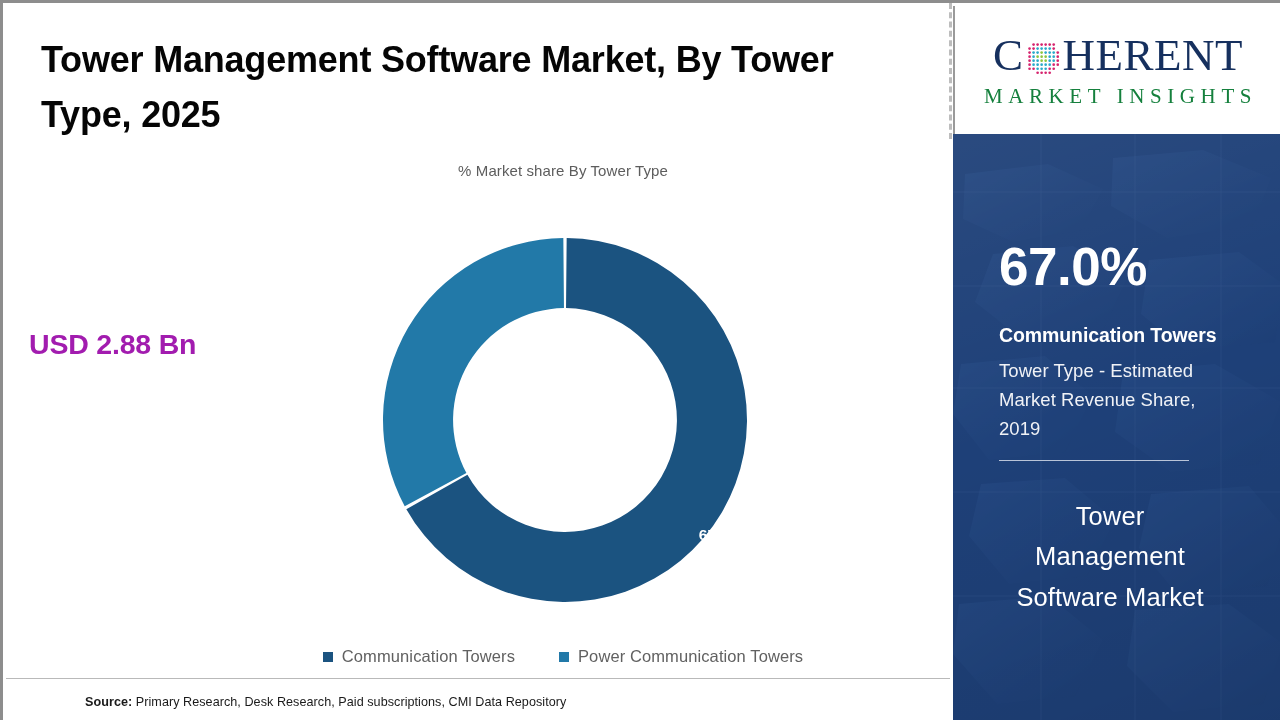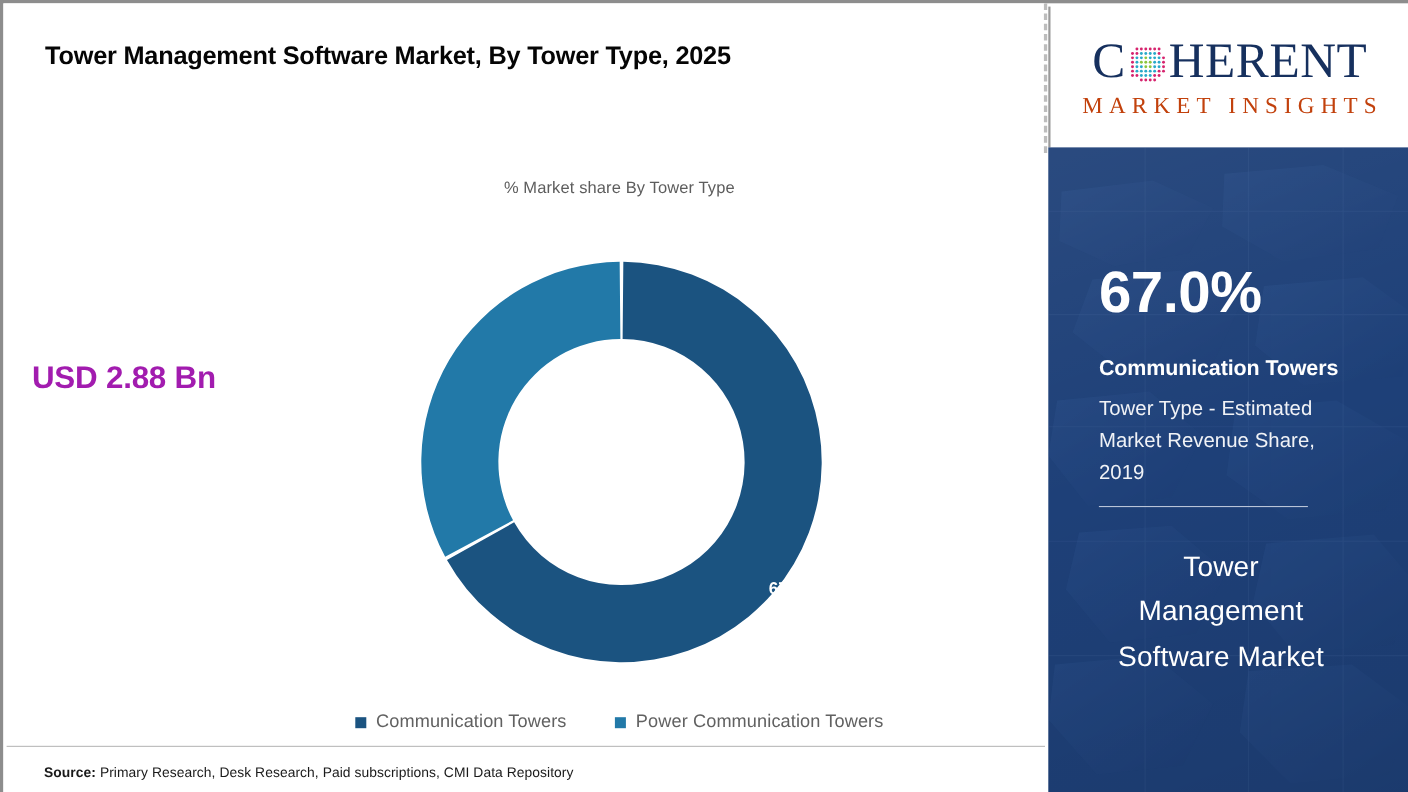--- a/index.html
+++ b/index.html
@@ -31,21 +31,21 @@
     width: 947px;
     height: 720px;
     background: #ffffff;
   }
 
   #page-title {
     position: absolute;
     left: 38px;
     top: 30px;
     width: 870px;
-    font-size: 23px;
+    font-size: 36px;
     font-weight: bold;
     line-height: 1.52;
     color: #050505;
     letter-spacing: -0.2px;
   }
 
   #chart-subtitle {
     position: absolute;
     left: 0;
     top: 159px;
@@ -136,21 +136,21 @@
   }
   #source-line {
     position: absolute;
     left: 37px;
     top: 692px;
     font-size: 12.6px;
     color: #1a1a1a;
     letter-spacing: 0.05px;
     white-space: nowrap;
   }
-  #source-line b { font-weight: bold; }
+  #source-line b { font-weight: bold; margin-left: 45px; }
 
   
   #dashed-divider {
     position: absolute;
     left: 946px;
     top: 0;
     width: 0;
     height: 136px;
     border-left: 3px dashed #bdbdbd;
   }
@@ -194,21 +194,21 @@
     display: block;
     width: 38px;
     height: 38px;
     margin: 0 1px 0 0;
     position: relative;
     top: 2px;
   }
   #logo-bottom {
     font-family: "Liberation Serif", serif;
     font-size: 21px;
-    color: #c2410c;
+    color: #15803d;
     letter-spacing: 5.6px;
     margin-top: 4px;
     padding-left: 5px;
     white-space: nowrap;
   }
 
   #stat-panel {
     position: absolute;
     left: 0;
     top: 131px;

